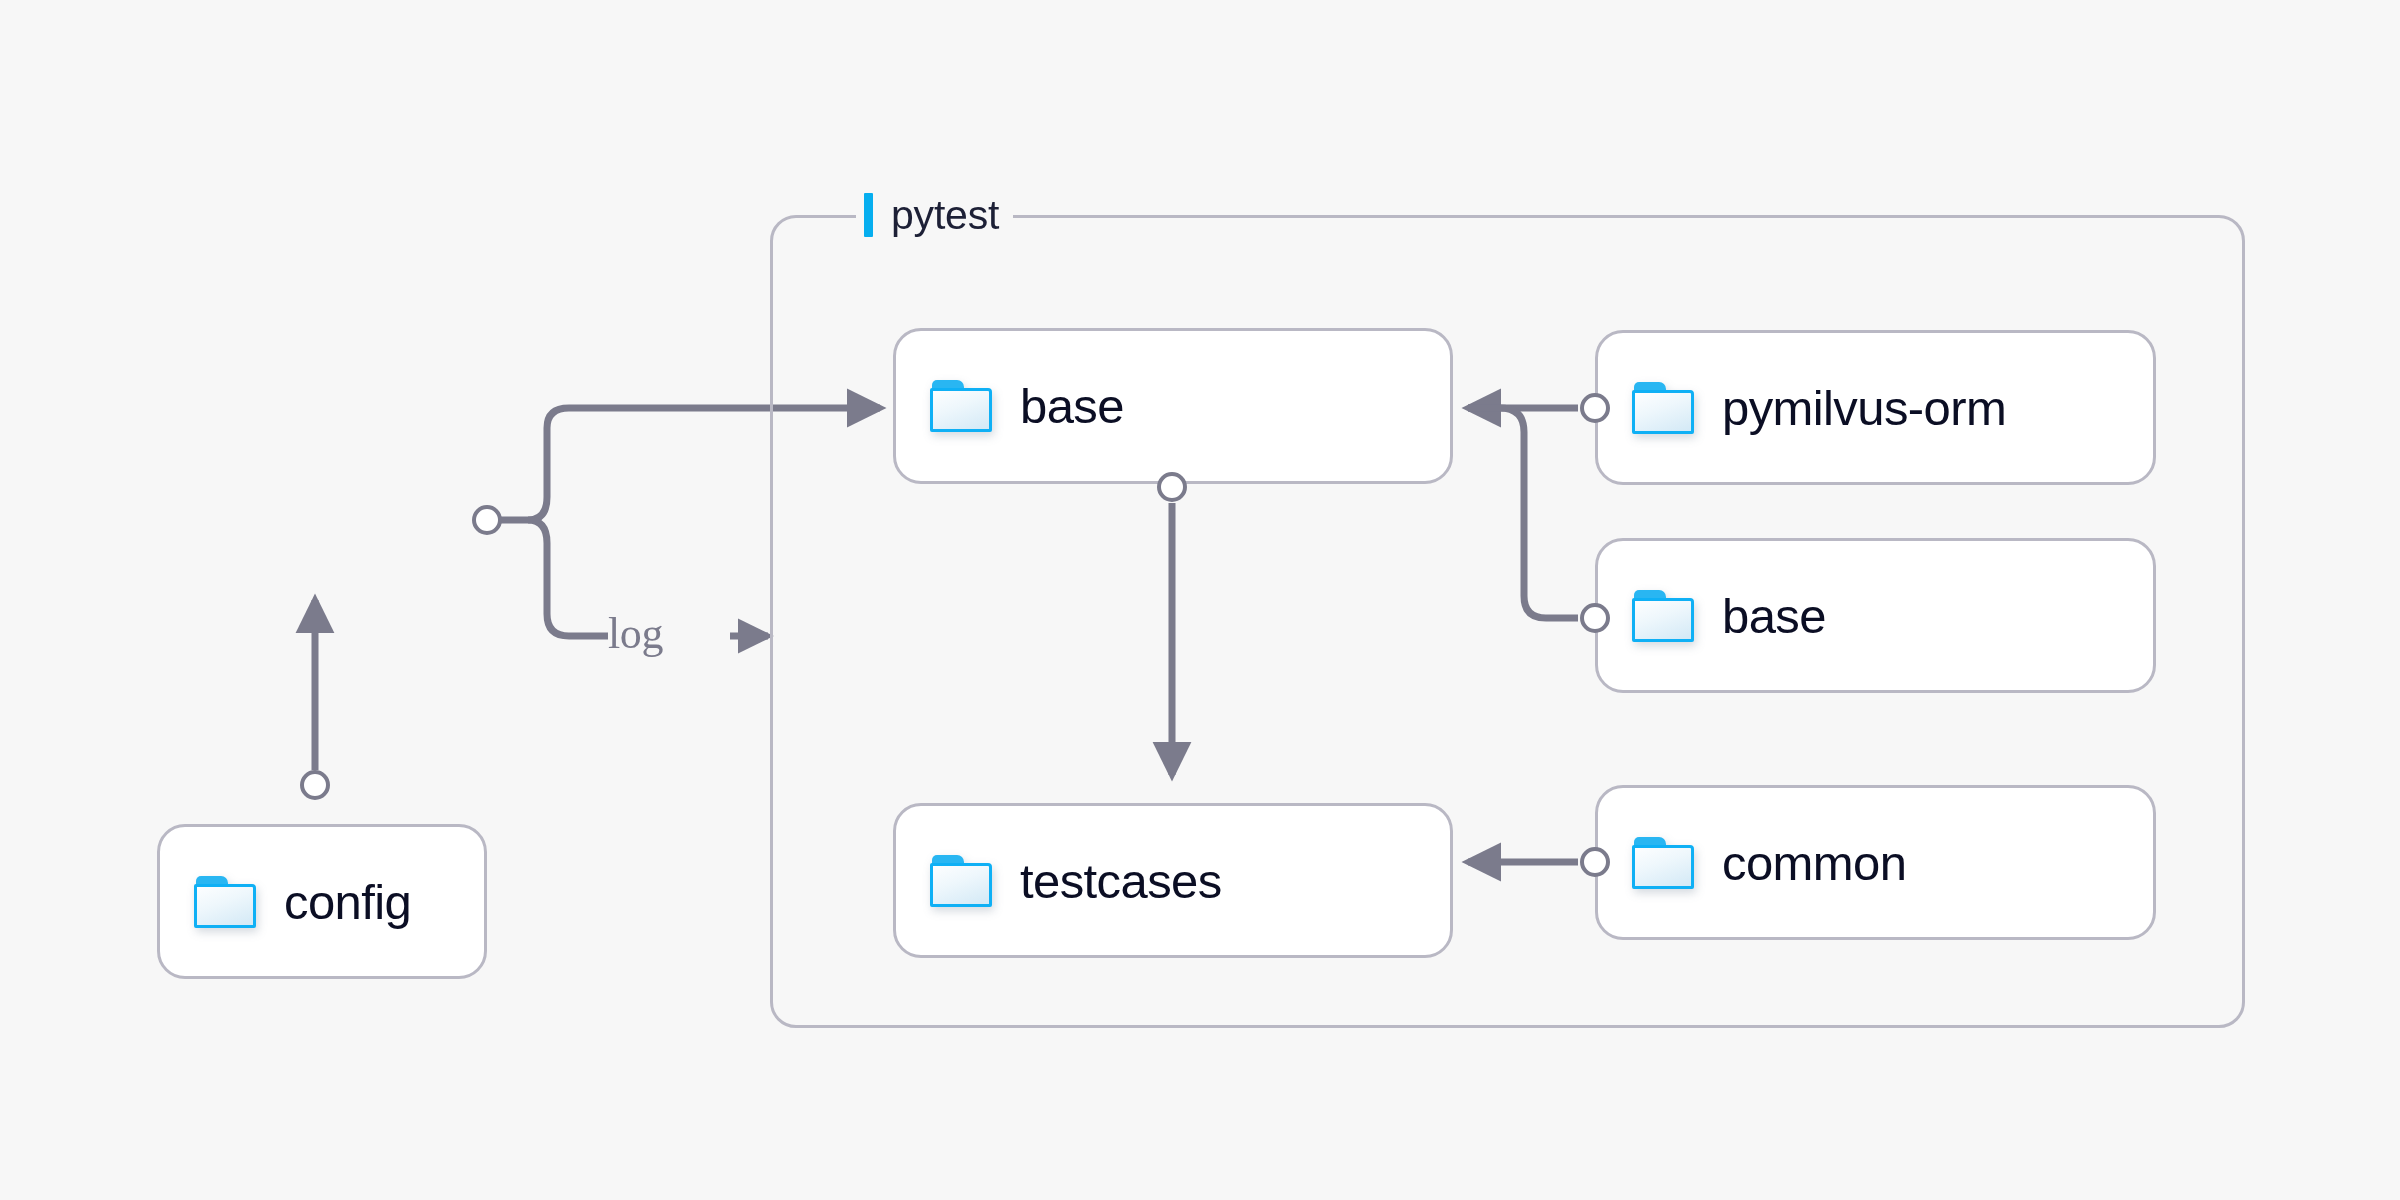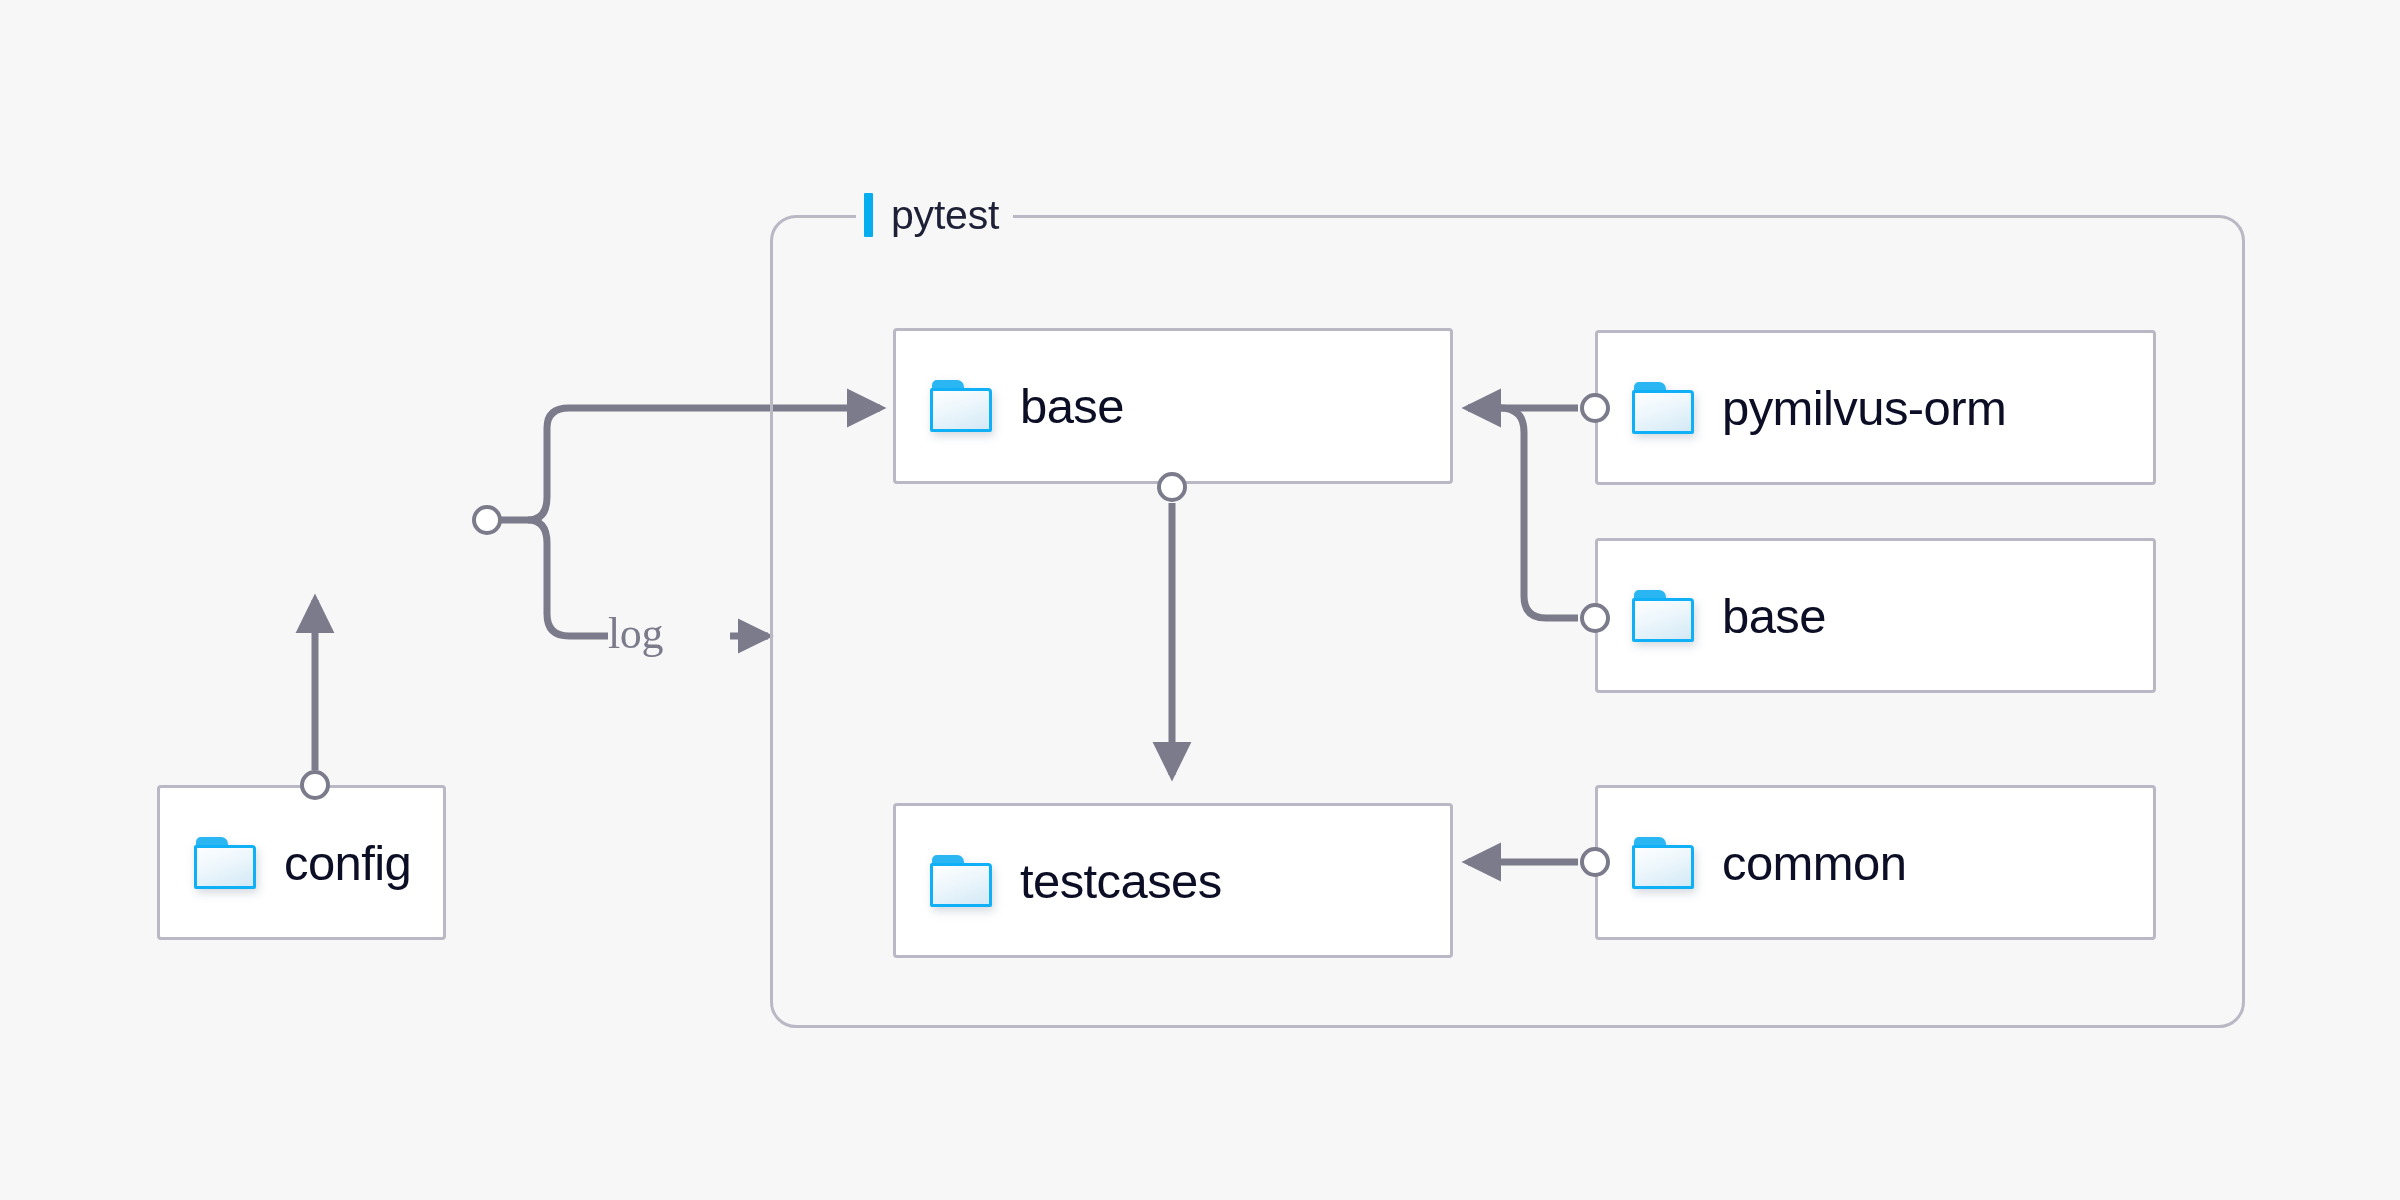--- a/index.html
+++ b/index.html
@@ -54,21 +54,21 @@
     letter-spacing: -0.2px;
     font-weight: 400;
     white-space: nowrap;
   }
 
   
   .node {
     position: absolute;
     background: #ffffff;
     border: 3px solid #b9b8c4;
-    border-radius: 4px;
+    border-radius: 28px;
     box-sizing: border-box;
     display: flex;
     align-items: center;
     padding-left: 34px;
     gap: 28px;
   }
   .node-label {
     font-size: 49px;
     color: #0b0e24;
     font-weight: 400;
@@ -178,21 +178,21 @@
 
   <div class="group-box" style="left:770px; top:215px; width:1475px; height:813px;"></div>
 
   <div class="group-title-wrap" style="left:856px; top:185px;">
     <span class="group-tick"></span>
     <span class="group-title-text">pytest</span>
   </div>
 
   <span class="port" style="left:472px; top:505px;"></span>
 
-  <div class="node" style="left:157px; top:785px; width:289px; height:155px;">
+  <div class="node" style="left:157px; top:824px; width:330px; height:155px;">
     <span class="folder-icon">
       <span class="tab"></span>
         <span class="body"></span>
     </span>
     <span class="node-label">config</span>
   </div>
   <span class="port" style="left:300px; top:770px;"></span>
 
   <div class="node" style="left:893px; top:328px; width:560px; height:156px;">
     <span class="folder-icon">

